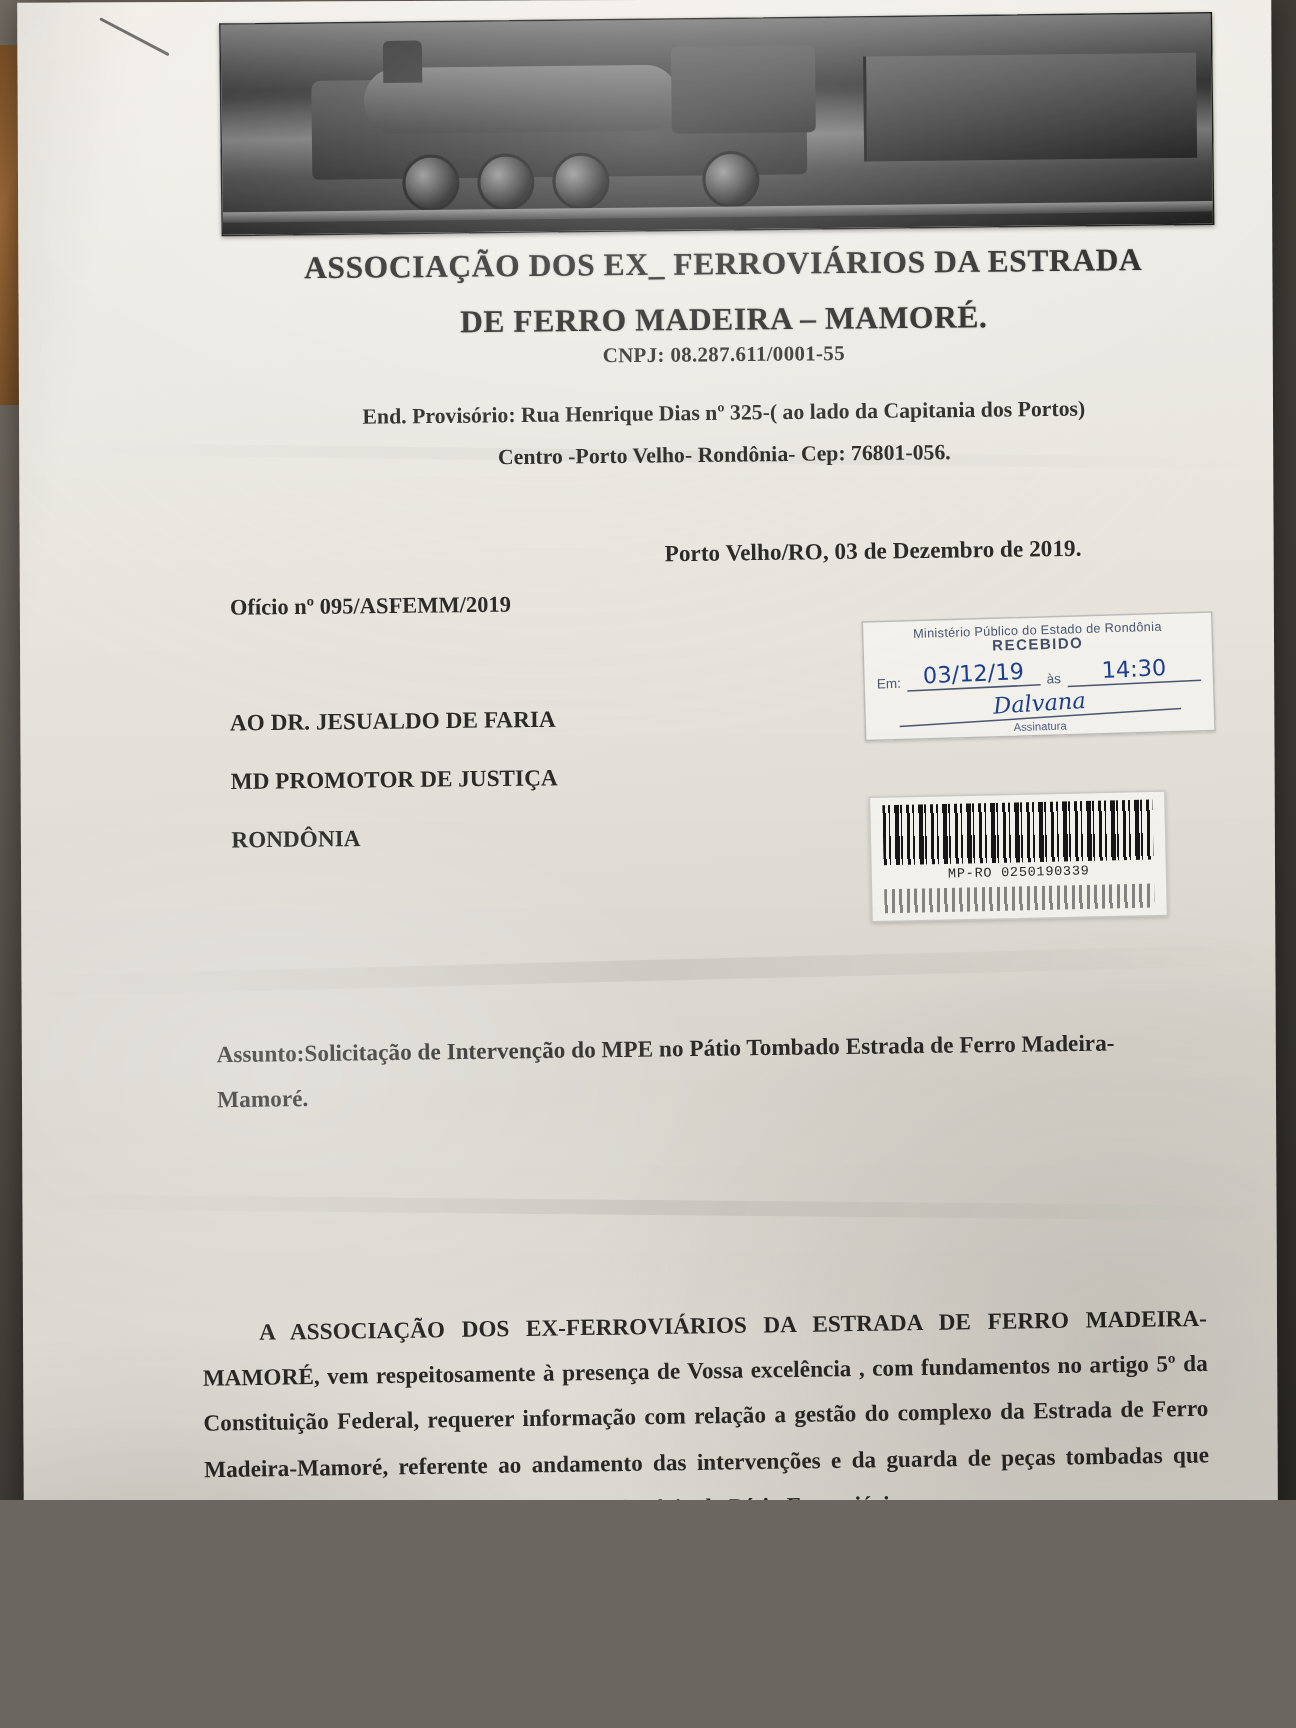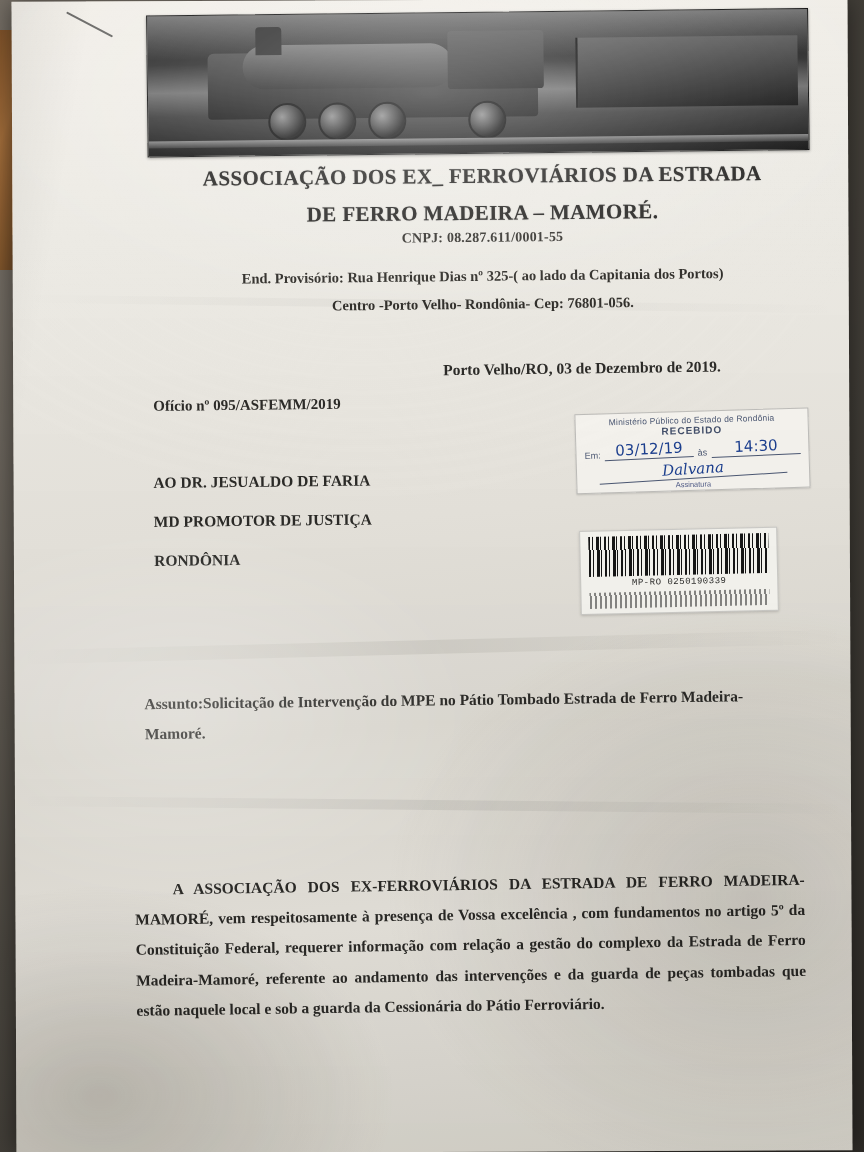--- a/index.html
+++ b/index.html
@@ -11,21 +11,21 @@
     width: 864px;
     height: 1152px;
     overflow: hidden;
     font-family: "Liberation Serif", serif;
   }
 
   
   .scan-stage {
     position: relative;
     width: 864px;
-    height: 1152px;
+    height: 1000px;
     background:
       radial-gradient(ellipse at 20% 10%, #8a8278 0%, #4a463f 60%, #2e2b27 100%);
     overflow: hidden;
   }
   .desk-wood {
     position: absolute;
     left: -10px; top: 30px;
     width: 40px; height: 240px;
     background: linear-gradient(110deg, #7a4c23, #a9703a 40%, #6b4520 100%);
     border-radius: 0 40% 40% 0 / 0 20% 20% 0;

